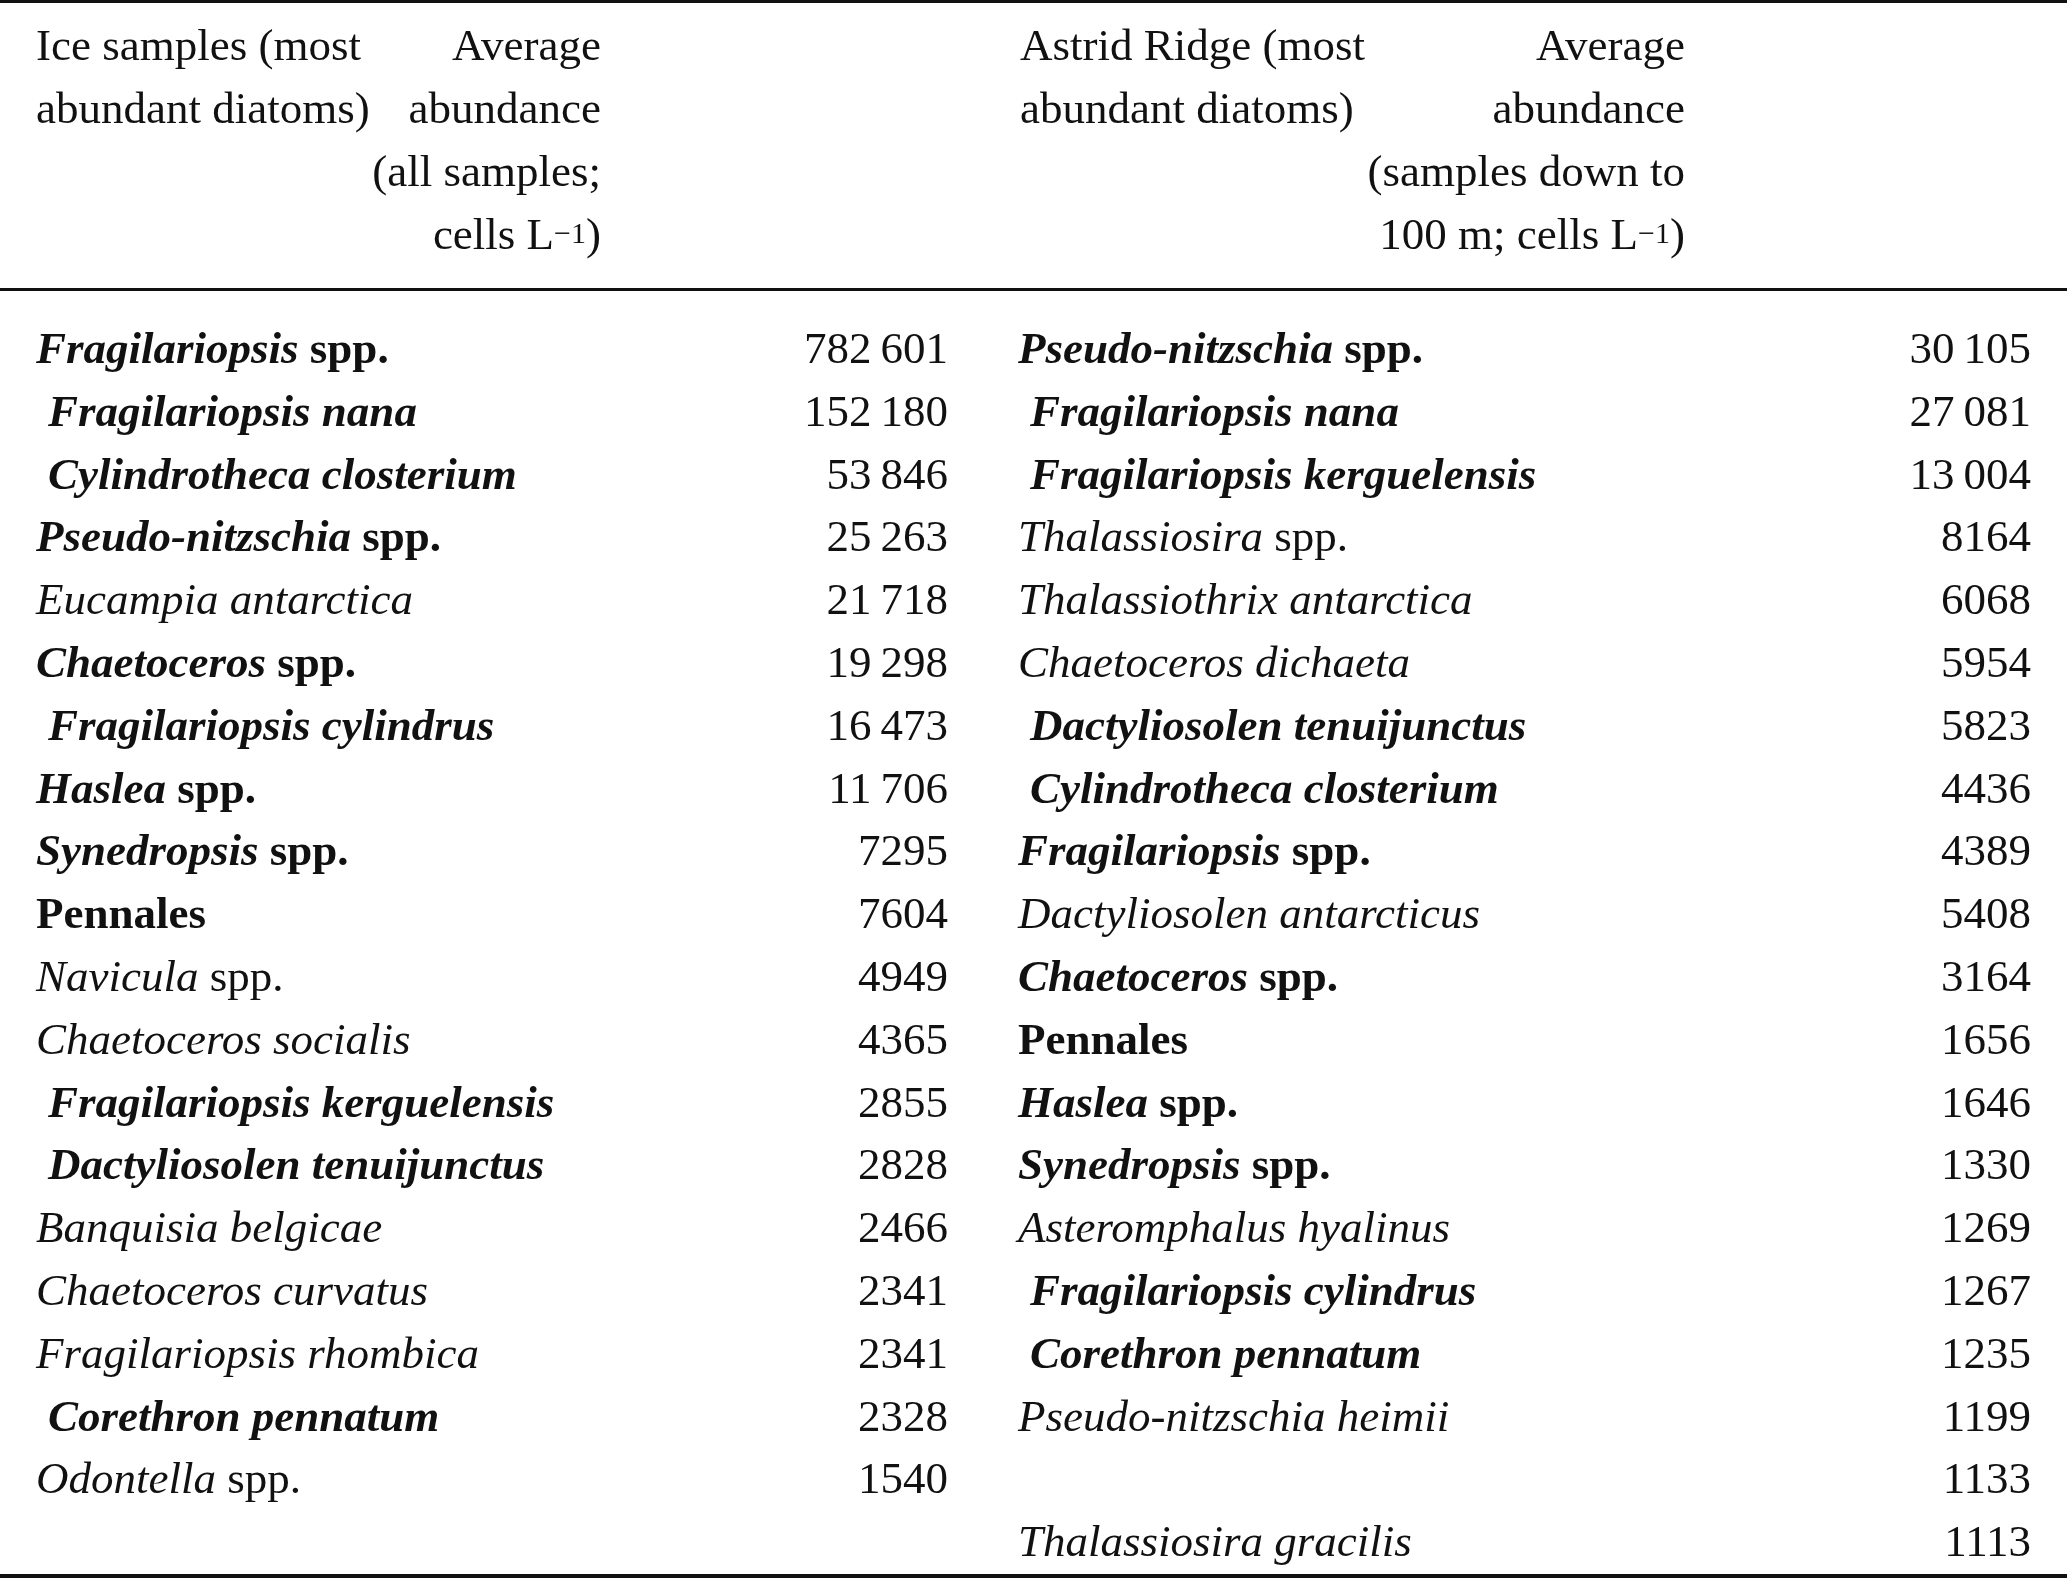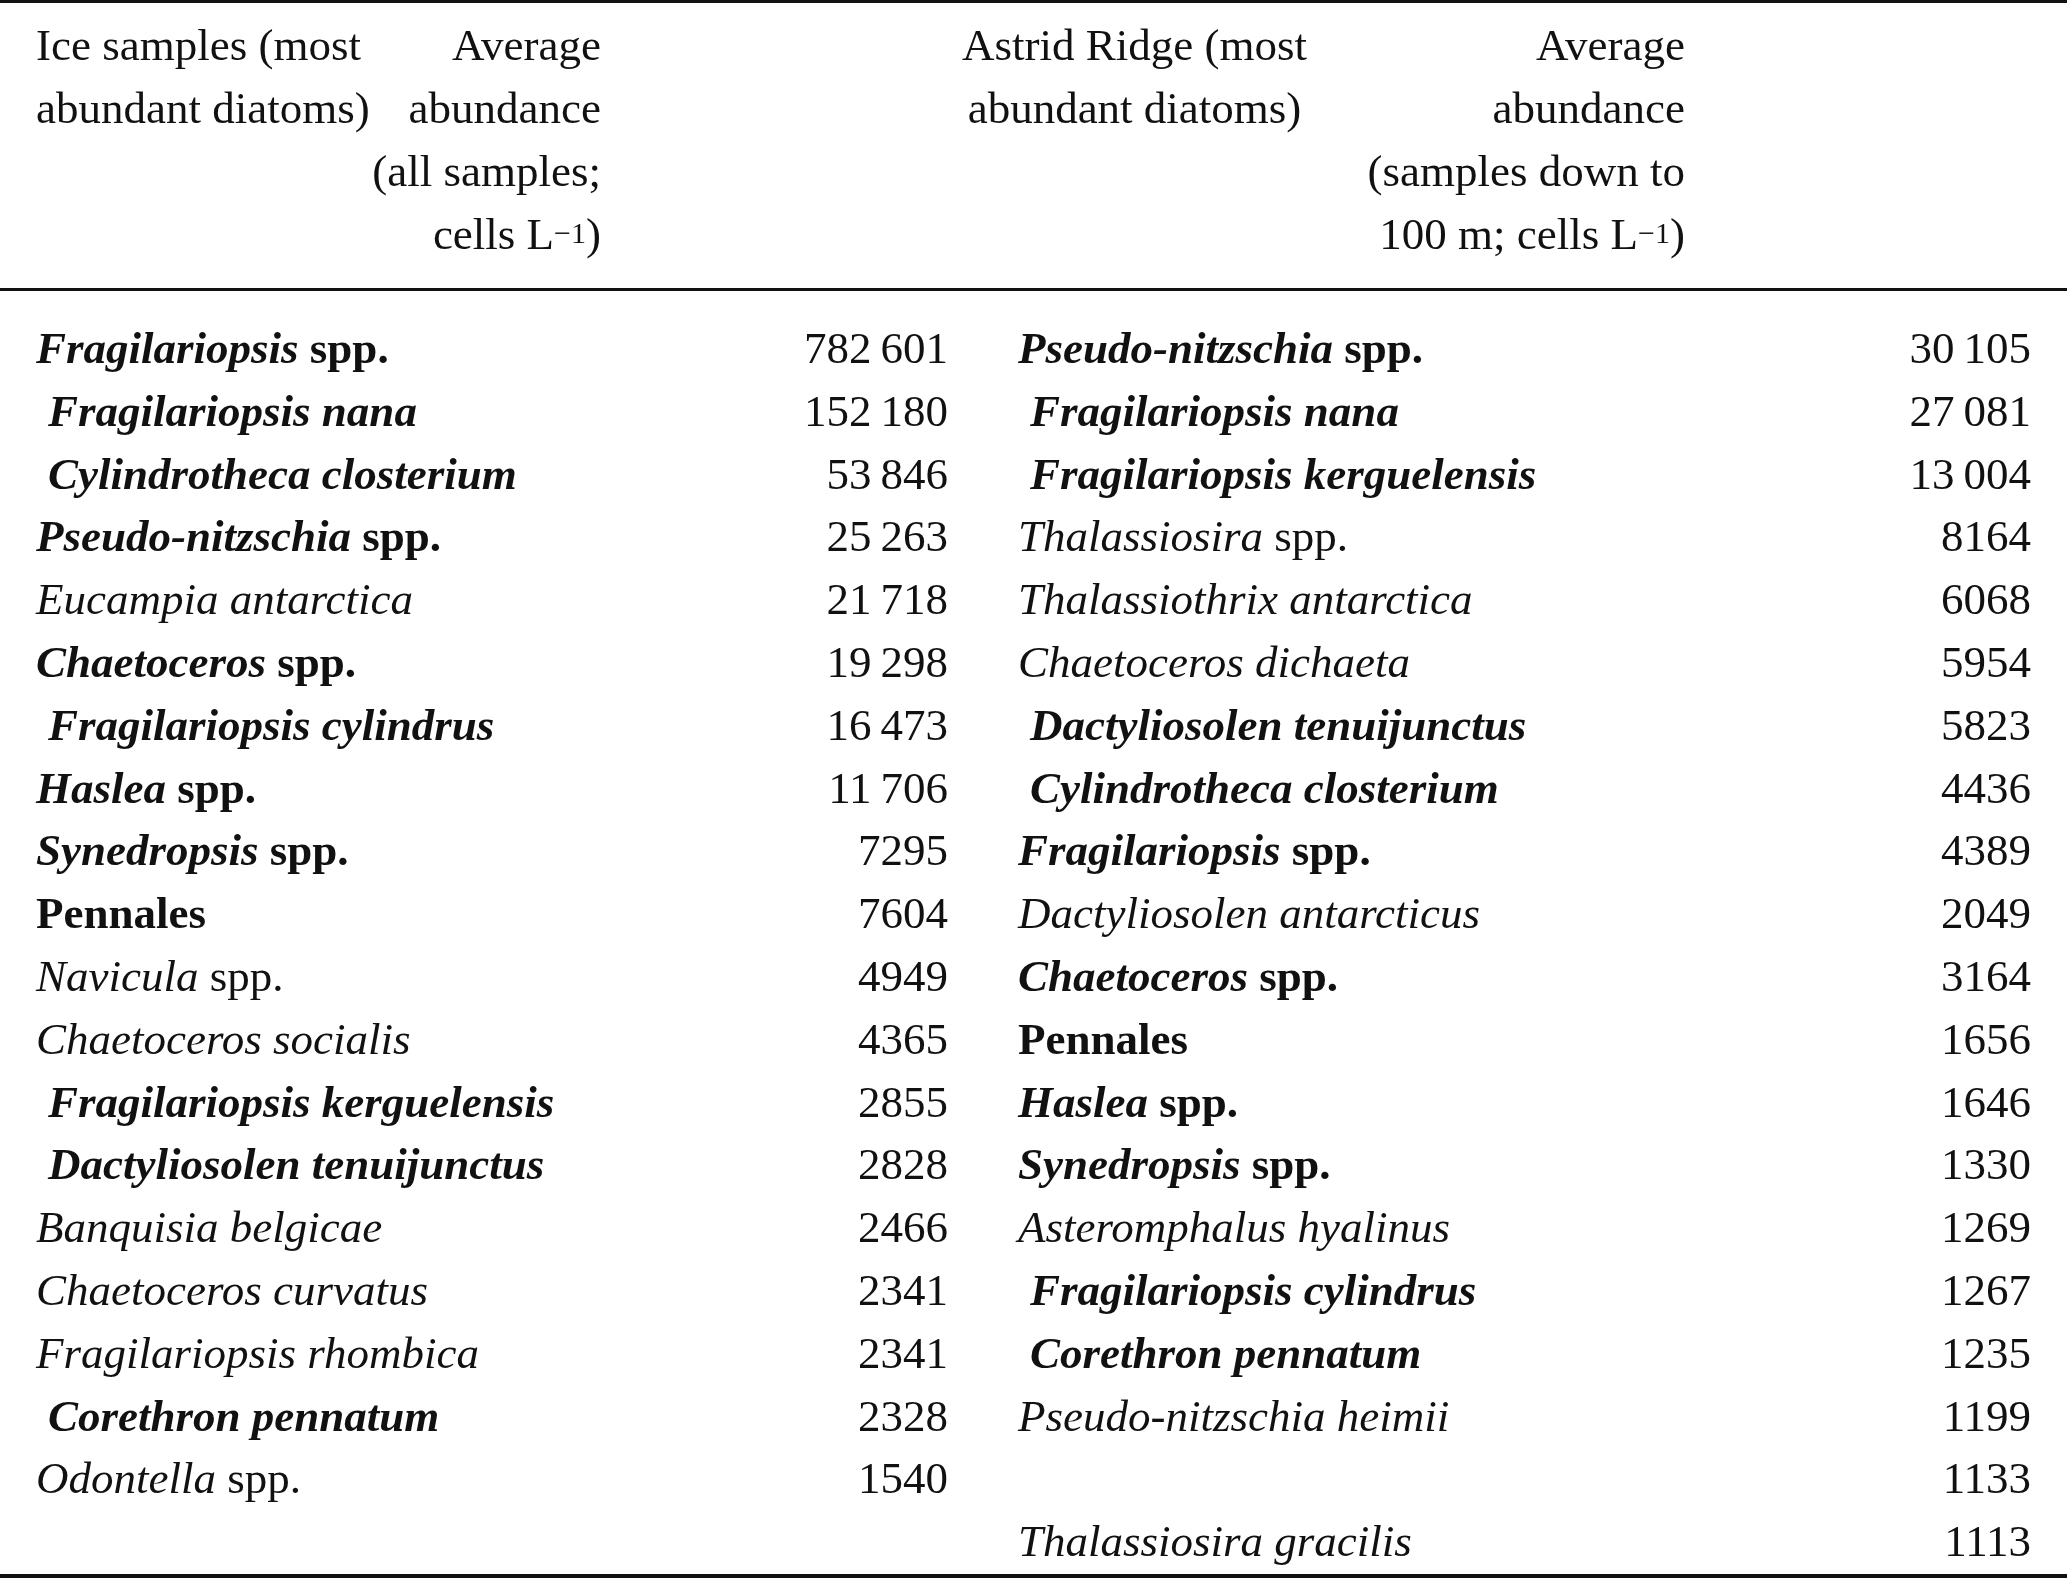--- a/index.html
+++ b/index.html
@@ -40,21 +40,21 @@
     <span class="ln">abundant diatoms)</span>
   </div>
 
   <div class="hdr right" style="right:1120px; top:14px;">
     <span class="ln">Average</span>
     <span class="ln">abundance</span>
     <span class="ln">(all samples;</span>
     <span class="ln"><span>cells L</span><sup>−1</sup><span>)</span></span>
   </div>
 
-  <div class="hdr left" style="left:962px; top:14px;text-align:center;">
+  <div class="hdr left" style="left:1020px; top:14px;">
     <span class="ln">Astrid Ridge (most</span>
     <span class="ln">abundant diatoms)</span>
   </div>
 
   <div class="hdr right" style="right:36px; top:14px;">
     <span class="ln">Average</span>
     <span class="ln">abundance</span>
     <span class="ln">(samples down to</span>
     <span class="ln"><span>100 m; cells L</span><sup>−1</sup><span>)</span></span>
   </div>
@@ -171,21 +171,21 @@
       <div class="row">
         <span class="name indent"><span class="seg-bi">Cylindrotheca closterium</span></span>
         <span class="val">4436</span>
       </div>
       <div class="row">
         <span class="name"><span class="seg-bi">Fragilariopsis</span><span class="seg-b"> spp.</span></span>
         <span class="val">4389</span>
       </div>
       <div class="row">
         <span class="name"><span class="seg-i">Dactyliosolen antarcticus</span></span>
-        <span class="val">2049</span>
+        <span class="val">5408</span>
       </div>
       <div class="row">
         <span class="name"><span class="seg-bi">Chaetoceros</span><span class="seg-b"> spp.</span></span>
         <span class="val">3164</span>
       </div>
       <div class="row">
         <span class="name"><span class="seg-b">Pennales</span></span>
         <span class="val">1656</span>
       </div>
       <div class="row">

